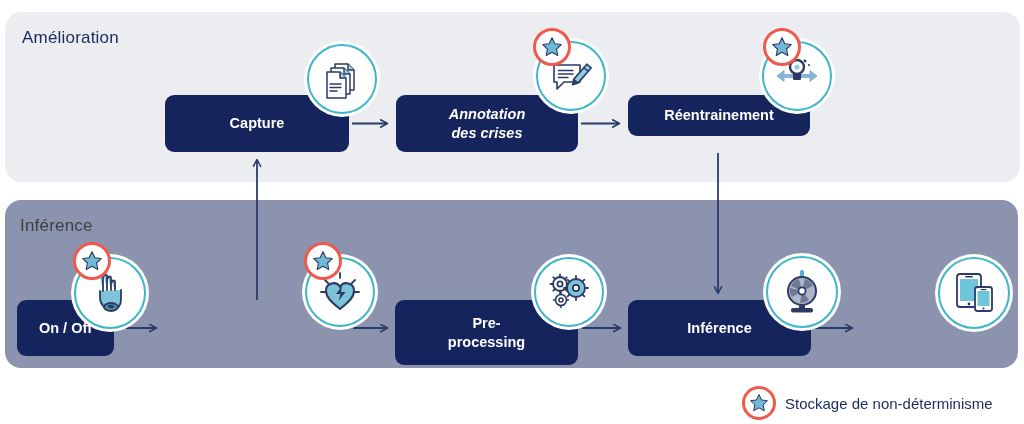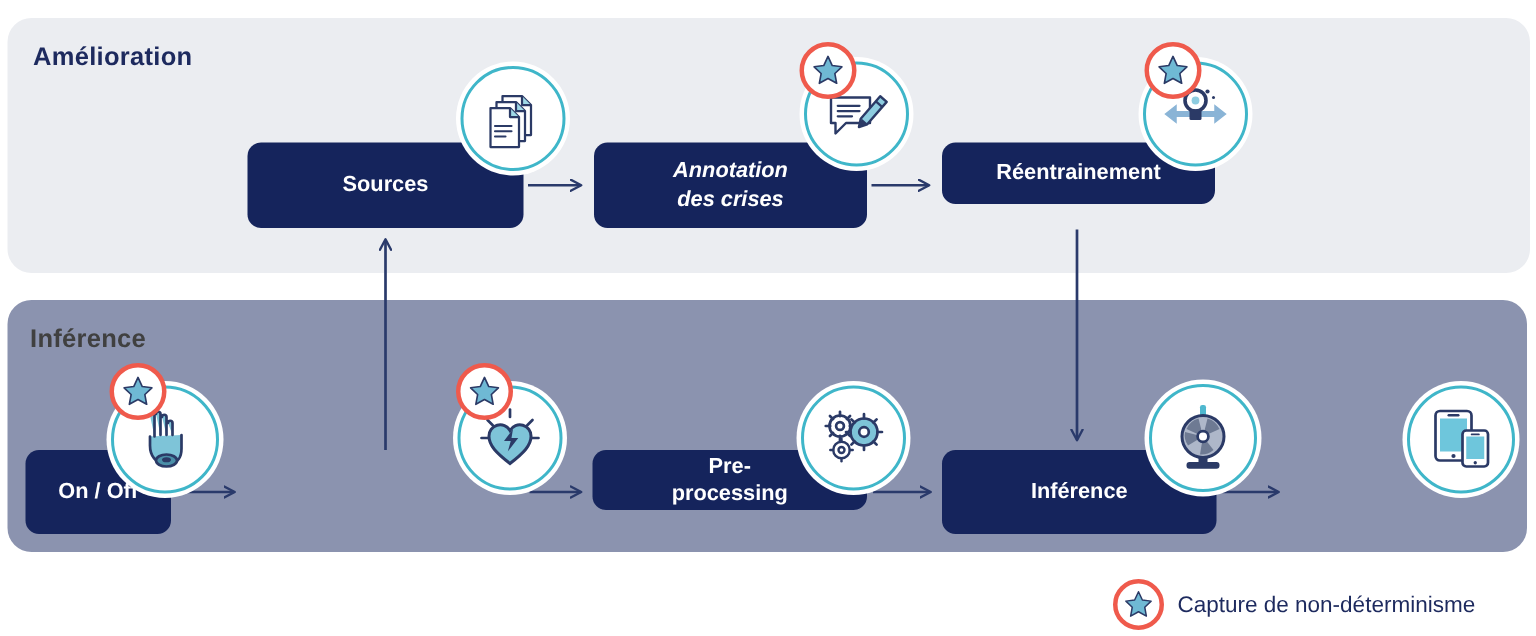--- a/index.html
+++ b/index.html
@@ -8,41 +8,41 @@
     font-family:"Liberation Sans","DejaVu Sans",sans-serif;
   }
   .stage{position:absolute;inset:0;}
 
   
   .panel{position:absolute;border-radius:16px;}
   #panel-amelioration{left:5px;top:12px;width:1015px;height:170px;background:#ebedf1;}
   #panel-inference{left:5px;top:200px;width:1013px;height:168px;background:#8b93af;}
 
   .panel-title{
-    position:absolute;font-weight:bold;font-size:17px;letter-spacing:.2px;
+    position:absolute;font-weight:normal;font-size:17px;letter-spacing:.2px;
   }
   #title-amelioration{left:22px;top:28px;color:#1d2a5e;}
   #title-inference{left:20px;top:216px;color:#404040;}
 
   
   .box{
     position:absolute;background:#15245c;border-radius:9px;
     display:flex;align-items:center;justify-content:center;text-align:center;
     color:#ffffff;font-weight:bold;font-size:14.5px;line-height:1.25;
     padding:0 8px;box-sizing:border-box;z-index:3;
   }
   .box span{display:block;white-space:pre-line;}
 
   #box-stockage{left:165px;top:95px;width:184px;height:57px;}
   #box-annotation{left:396px;top:95px;width:182px;height:57px;font-style:italic;}
   #box-reentrainement{left:628px;top:95px;width:182px;height:41px;}
 
   #box-onoff{left:17px;top:300px;width:97px;height:56px;}
   #box-capture{left:165px;top:300px;width:184px;height:56px;}
-  #box-preprocessing{left:395px;top:300px;width:183px;height:40px;align-items:center;}
+  #box-preprocessing{left:395px;top:300px;width:183px;height:65px;align-items:center;}
   #box-prediction{left:628px;top:300px;width:183px;height:56px;}
   #box-exposition{left:860px;top:300px;width:122px;height:56px;}
 
   
   #connectors{position:absolute;left:0;top:0;width:1024px;height:424px;z-index:2;}
 
   
   .bubble{
     position:absolute;border-radius:50%;background:#ffffff;
     border:2.5px solid #3fb6c9;box-sizing:border-box;z-index:5;
@@ -110,21 +110,21 @@
       <line x1="257" y1="300" x2="257" y2="160" marker-end="url(#ah)"></line>
 
       <line x1="118" y1="328" x2="156" y2="328" marker-end="url(#ah)"></line>
       <line x1="353" y1="328" x2="387" y2="328" marker-end="url(#ah)"></line>
       <line x1="582" y1="328" x2="620" y2="328" marker-end="url(#ah)"></line>
       <line x1="815" y1="328" x2="852" y2="328" marker-end="url(#ah)"></line>
     </g>
   </svg>
 
   <div class="box" id="box-stockage">
-    <span>Sources</span>
+    <span>Capture</span>
   </div>
   <div class="box" id="box-annotation">
     <span>Annotation
 des crises</span>
   </div>
   <div class="box" id="box-reentrainement">
     <span>Réentrainement</span>
   </div>
 
   <div class="box" id="box-onoff">
@@ -305,16 +305,16 @@
       <path d="M12 1.8 l3.1 6.6 7 .9 -5.1 4.9 1.3 7.1 -6.3 -3.5 -6.3 3.5 1.3 -7.1 -5.1 -4.9 7 -.9 z" fill="#6fb9d4" stroke="#2b3a66" stroke-width="1.2" stroke-linejoin="round"></path>
     </svg>
   </div>
 
   <div id="legend">
     <div id="legend-star">
       <svg width="20" height="20" viewBox="0 0 24 24">
         <path d="M12 1.8 l3.1 6.6 7 .9 -5.1 4.9 1.3 7.1 -6.3 -3.5 -6.3 3.5 1.3 -7.1 -5.1 -4.9 7 -.9 z" fill="#6fb9d4" stroke="#2b3a66" stroke-width="1.2" stroke-linejoin="round"></path>
       </svg>
     </div>
-    <div id="legend-label">Capture de non-déterminisme</div>
+    <div id="legend-label">Stockage de non-déterminisme</div>
   </div>
 
 </div>
 
 </body></html>

